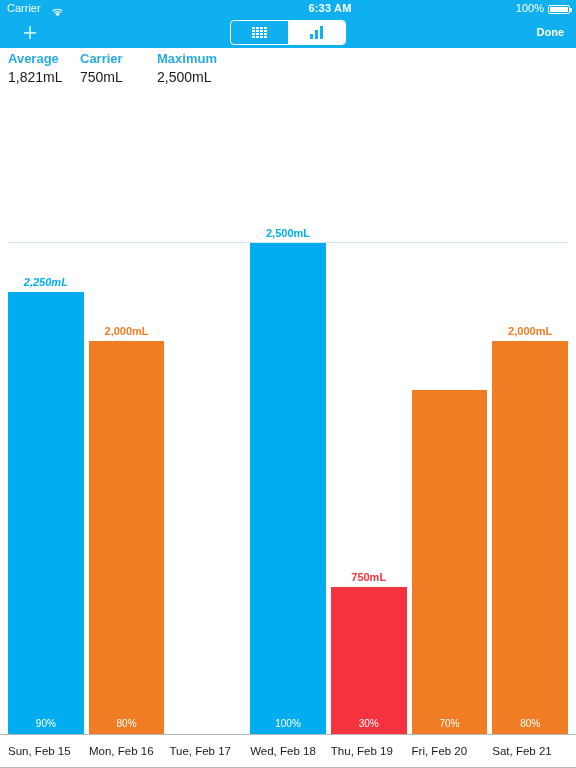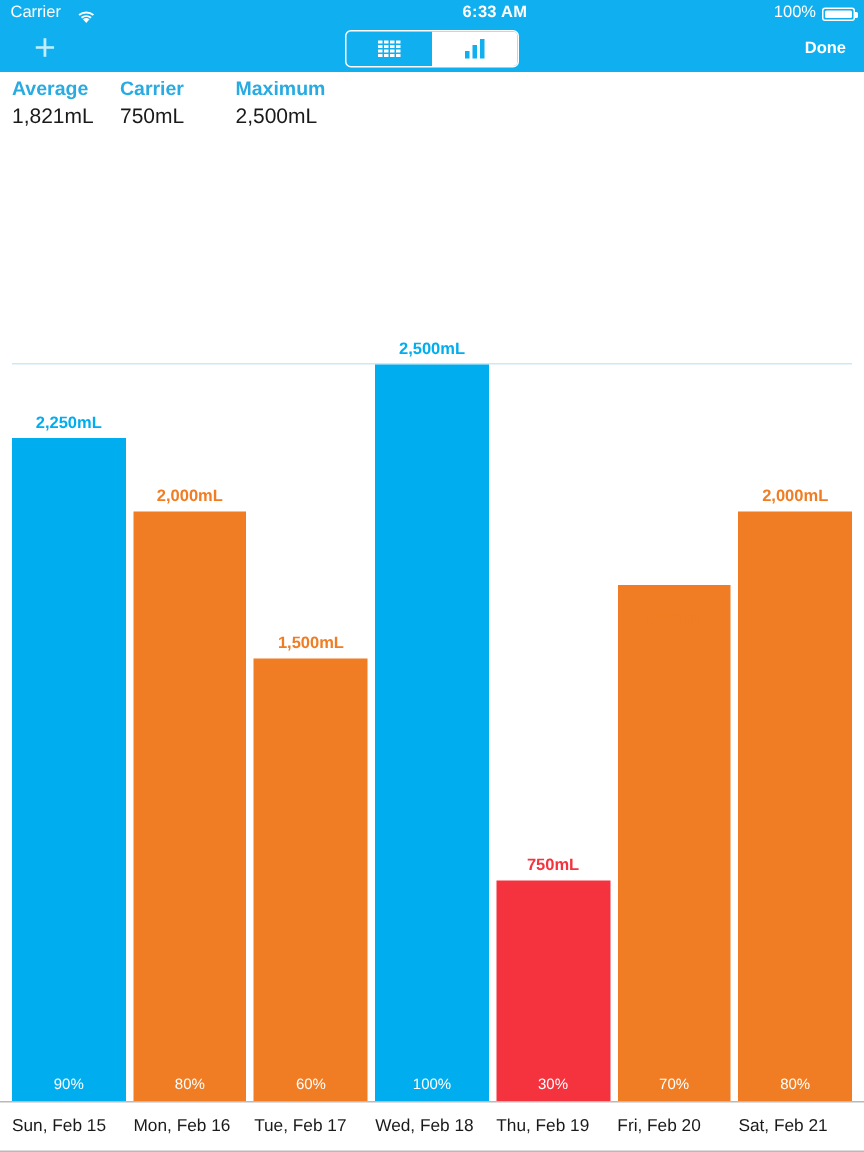--- a/index.html
+++ b/index.html
@@ -158,35 +158,30 @@
     </div>
   </div>
 
   <div class="chart" id="chart">
     <div class="gridline" id="gridline-max" style="bottom: 525px;"></div>
     <div class="baseline" style="bottom:33px"></div>
     <div class="baseline" style="bottom:0px"></div>
 
   <div class="bar" style="left: 8px; width: 75.7143px; height: 441.9px;">
         <div class="fill" style="background: rgb(0, 174, 239);"></div>
-        <div class="vlabel" style="color: rgb(0, 174, 239);">2,250mL</div>
+        <div class="vlabel" style="color: rgb(0, 174, 239); font-style: italic;">2,250mL</div>
         <div class="plabel">90%</div>
       </div>
       <div class="daylabel" style="left: 8px; width: 75.7143px;">Sun, Feb 15</div>
       <div class="bar" style="left: 88.7143px; width: 75.7143px; height: 392.8px;">
         <div class="fill" style="background: rgb(240, 125, 35);"></div>
         <div class="vlabel" style="color: rgb(240, 125, 35);">2,000mL</div>
         <div class="plabel">80%</div>
       </div>
       <div class="daylabel" style="left: 89px; width: 75.7143px;">Mon, Feb 16</div>
-      <div class="bar" style="left: 169.429px; width: 75.7143px; height: 294.6px;">
-        <div class="fill" style="background: rgb(240, 125, 35);"></div>
-        <div class="vlabel" style="color: rgb(240, 125, 35);">1,500mL</div>
-        <div class="plabel">60%</div>
-      </div>
       <div class="daylabel" style="left: 169.429px; width: 75.7143px;">Tue, Feb 17</div>
       <div class="bar" style="left: 250.143px; width: 75.7143px; height: 491px;">
         <div class="fill" style="background: rgb(0, 174, 239);"></div>
         <div class="vlabel" style="color: rgb(0, 174, 239);">2,500mL</div>
         <div class="plabel">100%</div>
       </div>
       <div class="daylabel" style="left: 250.143px; width: 75.7143px;">Wed, Feb 18</div>
       <div class="bar" style="left: 330.857px; width: 75.7143px; height: 147.3px;">
         <div class="fill" style="background: rgb(244, 51, 63);"></div>
         <div class="vlabel" style="color: rgb(244, 51, 63);">750mL</div>

